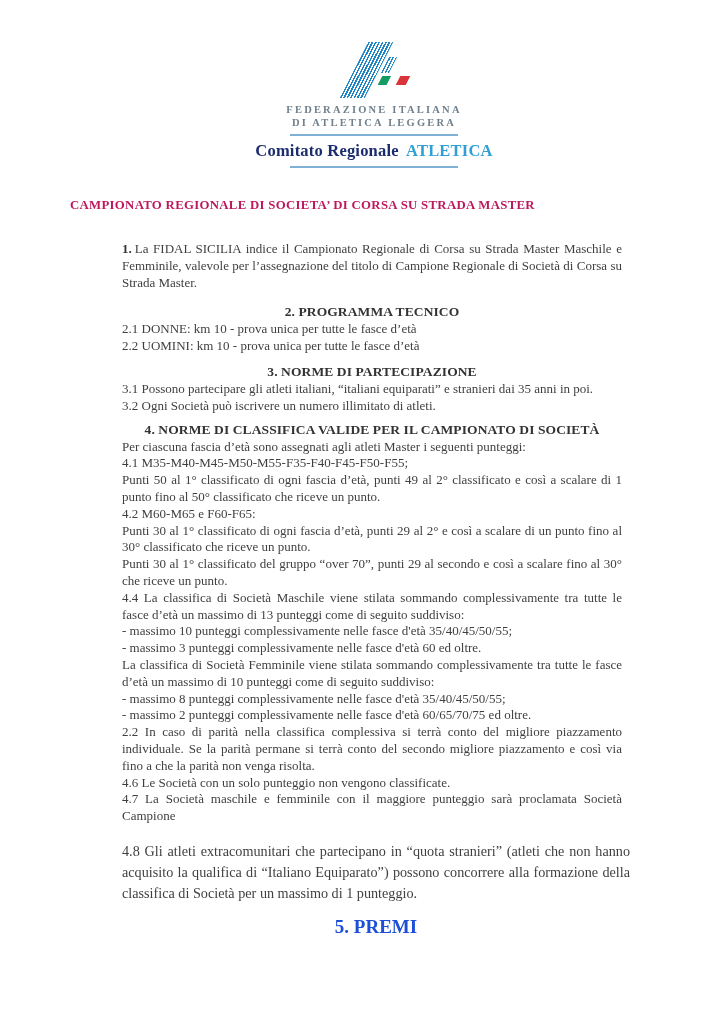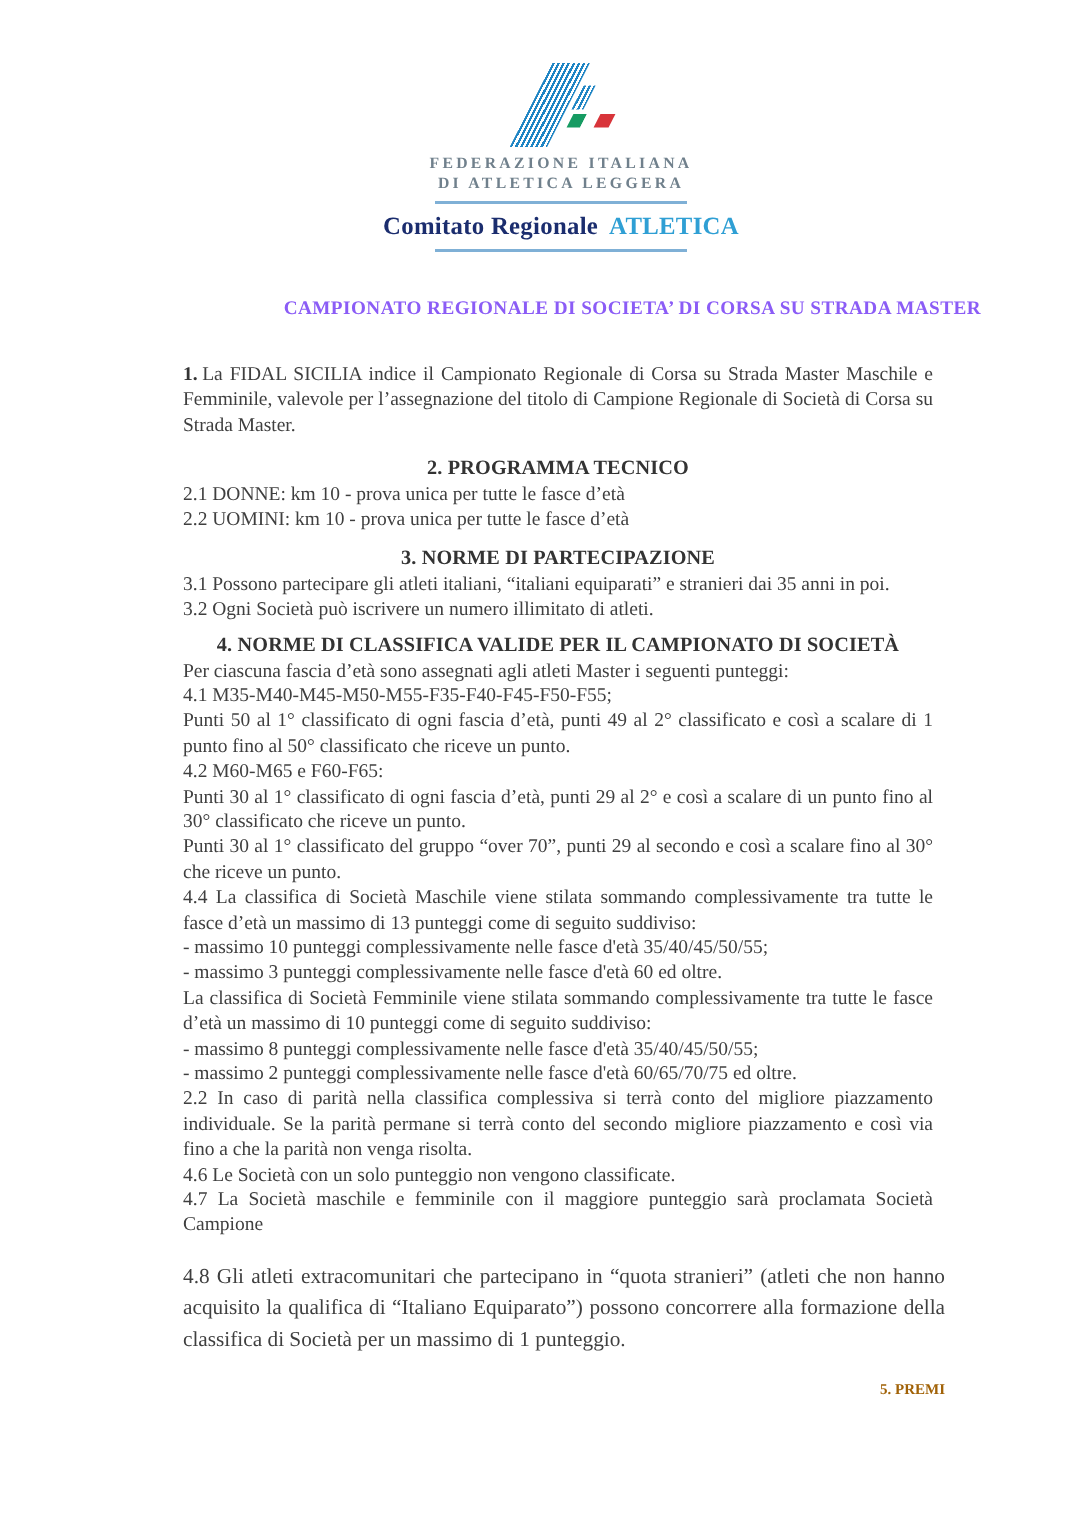--- a/index.html
+++ b/index.html
@@ -29,22 +29,22 @@
   .logo-flag .g{flex:1;background:#169b62;}
   .logo-flag .w{flex:1;background:#ffffff;}
   .logo-flag .r{flex:1.15;background:#d8343a;}
   .org-name{font-size:10.5px;line-height:12.5px;letter-spacing:2.2px;color:#70808c;font-weight:bold;}
   .rule{height:2px;width:168px;background:#7fb0d6;margin:5px auto 4px;}
   .committee{font-size:16.5px;font-weight:bold;color:#1b2d6e;letter-spacing:0.2px;line-height:21px;}
   .committee .region{color:#2f9fd4;margin-left:3px;}
   
   .title{
     margin:26px 70px 0;
-    font-size:12.8px;font-weight:bold;color:#8b5cf6;
-    text-align:right;letter-spacing:0.3px;
+    font-size:12.8px;font-weight:bold;color:#be185d;
+    text-align:left;letter-spacing:0.3px;
   }
   .content{
     margin:28px 102px 0 122px;
     font-size:13px;line-height:16.8px;
     text-align:justify;
   }
   .content p{margin:0;}
   .content h2{
     font-size:13.5px;line-height:17px;color:#333333;
     margin:11px 0 1px;text-align:center;letter-spacing:0.1px;
@@ -55,21 +55,21 @@
   .intro strong{margin-right:3px;color:#333333;}
   
   .tail{
     margin:16px 94px 0 122px;
     font-size:14.2px;line-height:21px;
     text-align:justify;
   }
   .tail p{margin:0;}
   .sec5{margin-top:12px;}
   .sec5 h2{
-    font-size:10px;color:#a16207;margin:0 0 2px;text-align:right;
+    font-size:19px;color:#1d4ed8;margin:0 0 2px;text-align:center;
   }
 </style>
 </head>
 <body>
 
 <div class="page">
 
   <header class="letterhead">
     <div class="letterhead-inner">
       <div class="logo-mark">

